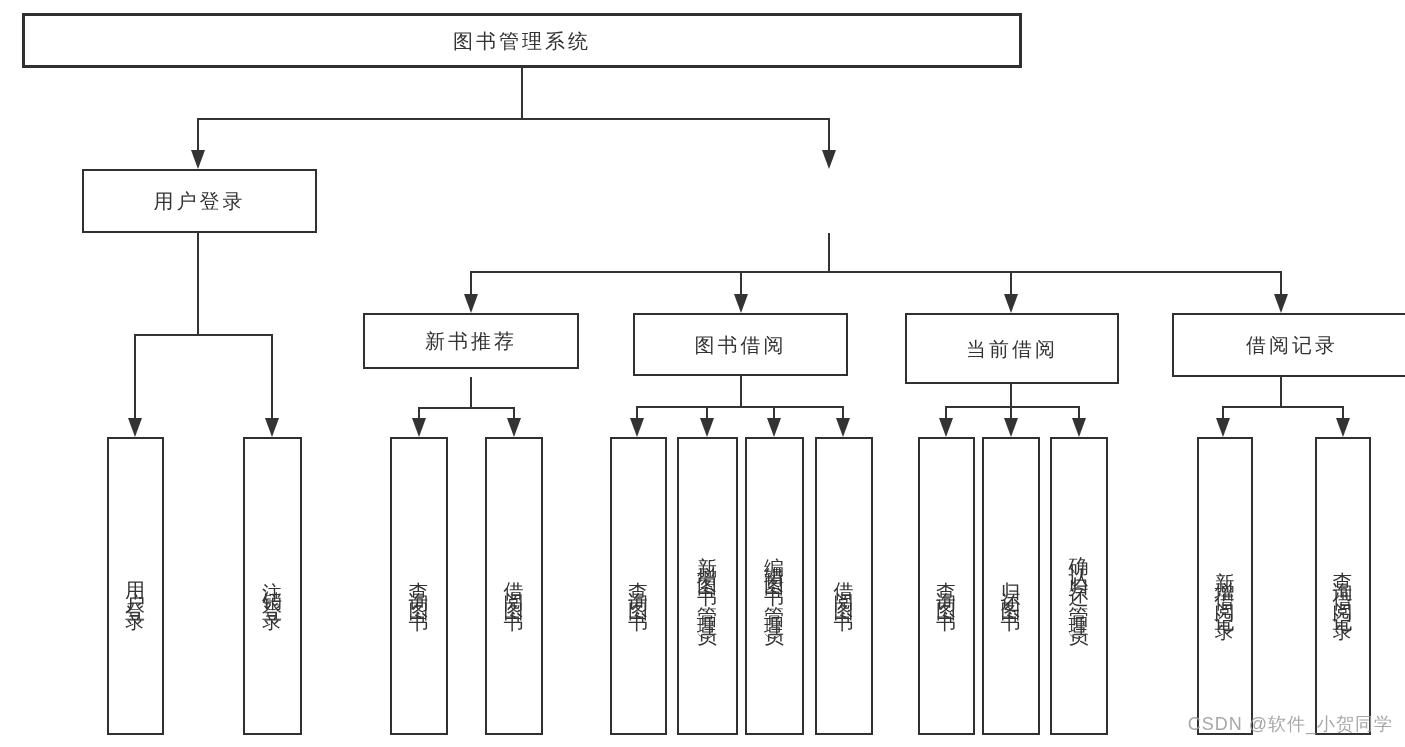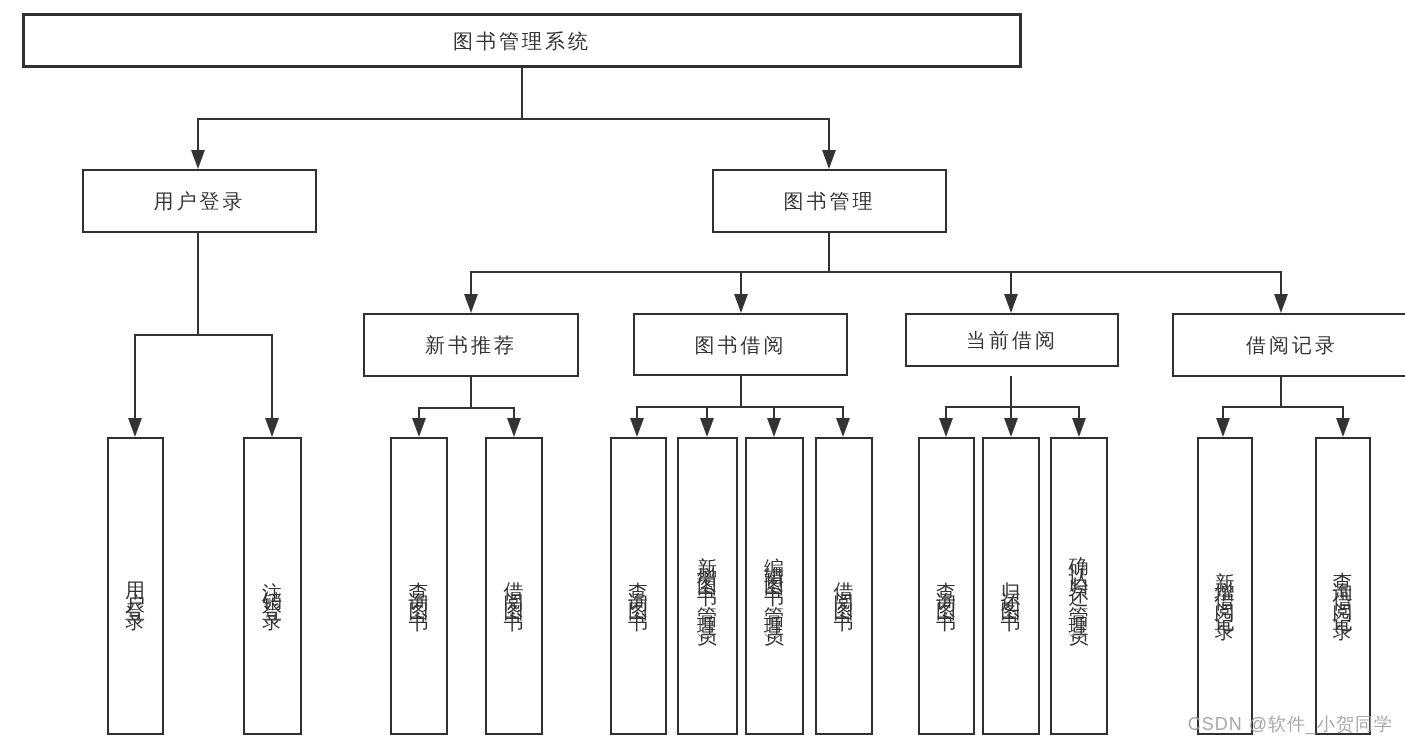--- a/index.html
+++ b/index.html
@@ -97,31 +97,28 @@
     </g>
   </svg>
 
   <div class="box root" style="left:22px;top:13px;width:1000px;height:55px;">
     <span class="hlabel">图书管理系统</span>
   </div>
 
   <div class="box" style="left:82px;top:169px;width:235px;height:64px;">
     <span class="hlabel">用户登录</span>
   </div>
-  <div class="box" style="left:712px;top:169px;width:235px;height:64px;">
-    <span class="hlabel">图书管理</span>
-  </div>
 
-  <div class="box" style="left:363px;top:313px;width:216px;height:64px;">
+  <div class="box" style="left:363px;top:313px;width:216px;height:56px;">
     <span class="hlabel">新书推荐</span>
   </div>
   <div class="box" style="left:633px;top:313px;width:215px;height:63px;">
     <span class="hlabel">图书借阅</span>
   </div>
-  <div class="box" style="left:905px;top:313px;width:214px;height:54px;">
+  <div class="box" style="left:905px;top:313px;width:214px;height:71px;">
     <span class="hlabel">当前借阅</span>
   </div>
   <div class="box" style="left:1172px;top:313px;width:240px;height:64px;">
     <span class="hlabel">借阅记录</span>
   </div>
 
   <div class="box" style="left:107px;top:437px;width:57px;height:298px;">
     <span class="vlabel">用户登录</span>
   </div>
   <div class="box" style="left:243px;top:437px;width:59px;height:298px;">

